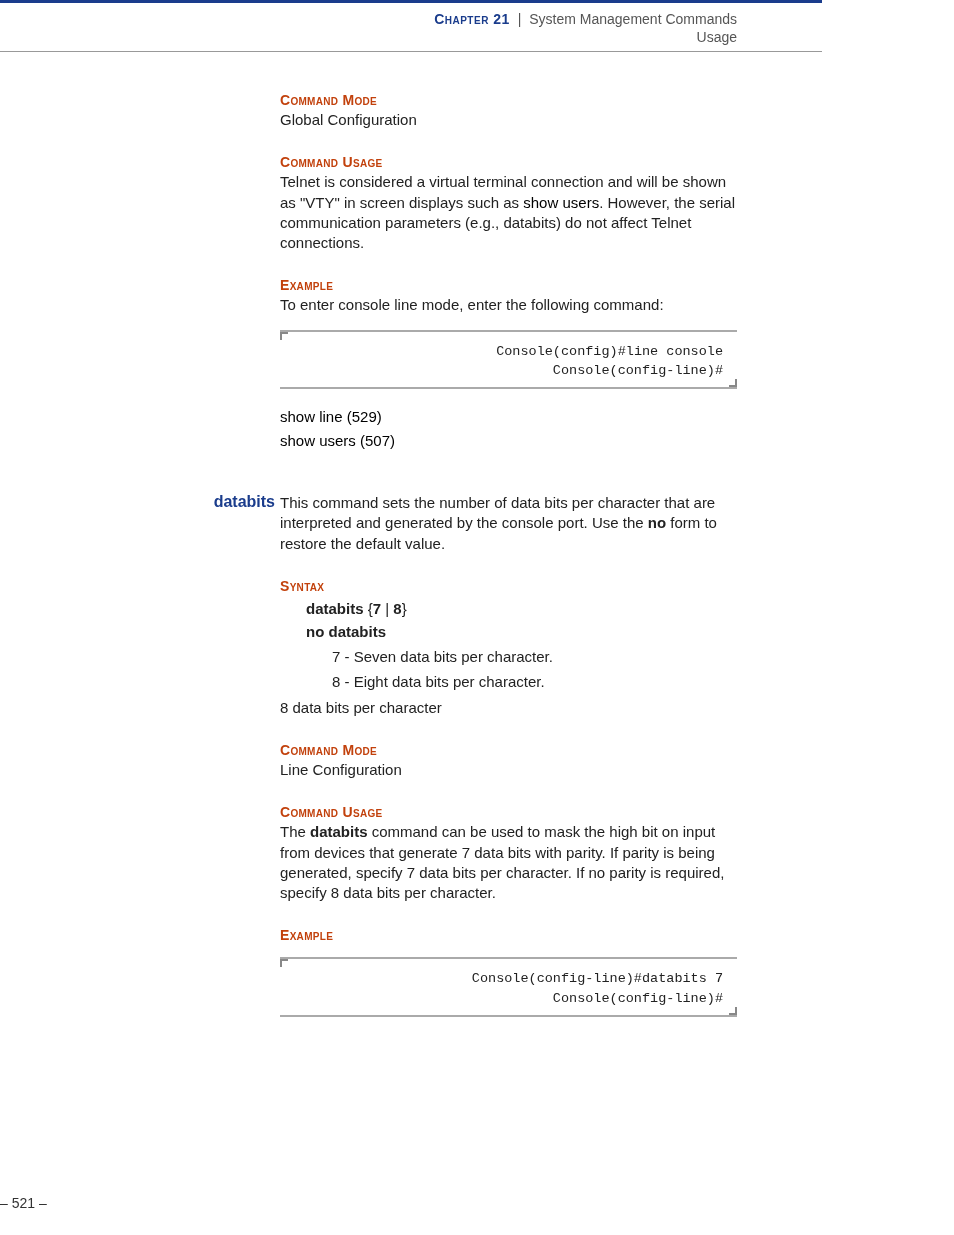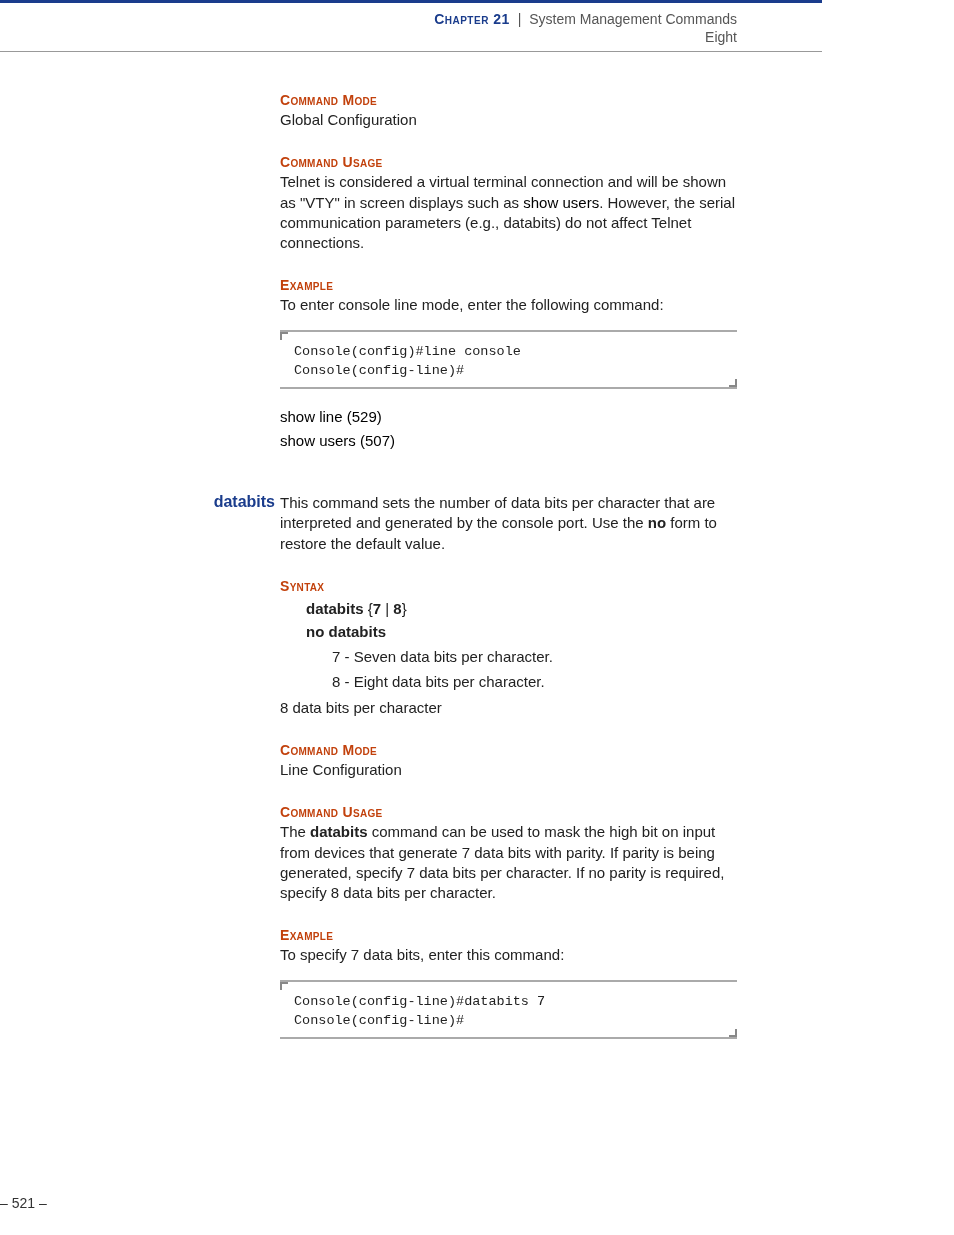--- a/index.html
+++ b/index.html
@@ -64,20 +64,21 @@
   .code-block {
     position: relative;
     margin: 14px 0 18px 0;
     padding: 10px 14px 6px 14px;
     font-family: "Courier New", monospace;
     font-size: 13.5px;
     white-space: pre;
     line-height: 1.45;
     border-top: 2px solid #aaa;
     border-bottom: 2px solid #aaa;
+    text-align: right;
   }
   .code-block::before {
     content: "";
     position: absolute;
     top: 0; left: 0;
     width: 6px; height: 6px;
     border-left: 2px solid #888;
     border-top: 2px solid #888;
   }
   .code-block::after {
@@ -127,21 +128,21 @@
 </head>
 <body>
 
 <div class="page">
   <div class="header">
     <div>
       <span class="chap">Chapter 21</span>
       <span class="sep">|</span>
       <span class="title">System Management Commands</span>
     </div>
-    <div class="sub">Eight</div>
+    <div class="sub">Usage</div>
   </div>
 
   <div class="content">
 
     <div class="heading">Command Mode</div>
     <p class="body-text">Global Configuration</p>
 
     <div class="heading">Command Usage</div>
     <p class="body-text">
       <span>Telnet is considered a virtual terminal connection and will be shown as "VTY" in screen displays such as </span><span class="link">show users</span><span>. However, the serial communication parameters (e.g., databits) do not affect Telnet connections.</span>
@@ -177,21 +178,20 @@
 
     <div class="heading">Command Mode</div>
     <p class="body-text">Line Configuration</p>
 
     <div class="heading">Command Usage</div>
     <p class="body-text">
       <span>The </span><span class="bold">databits</span><span> command can be used to mask the high bit on input from devices that generate 7 data bits with parity. If parity is being generated, specify 7 data bits per character. If no parity is required, specify 8 data bits per character.</span>
     </p>
 
     <div class="heading">Example</div>
-    <p class="body-text">To specify 7 data bits, enter this command:</p>
 
     <div class="code-block">Console(config-line)#databits 7
 Console(config-line)#</div>
 
   </div>
 
   <div class="pagenum">–  521  –</div>
 </div>
 
 </body></html>

